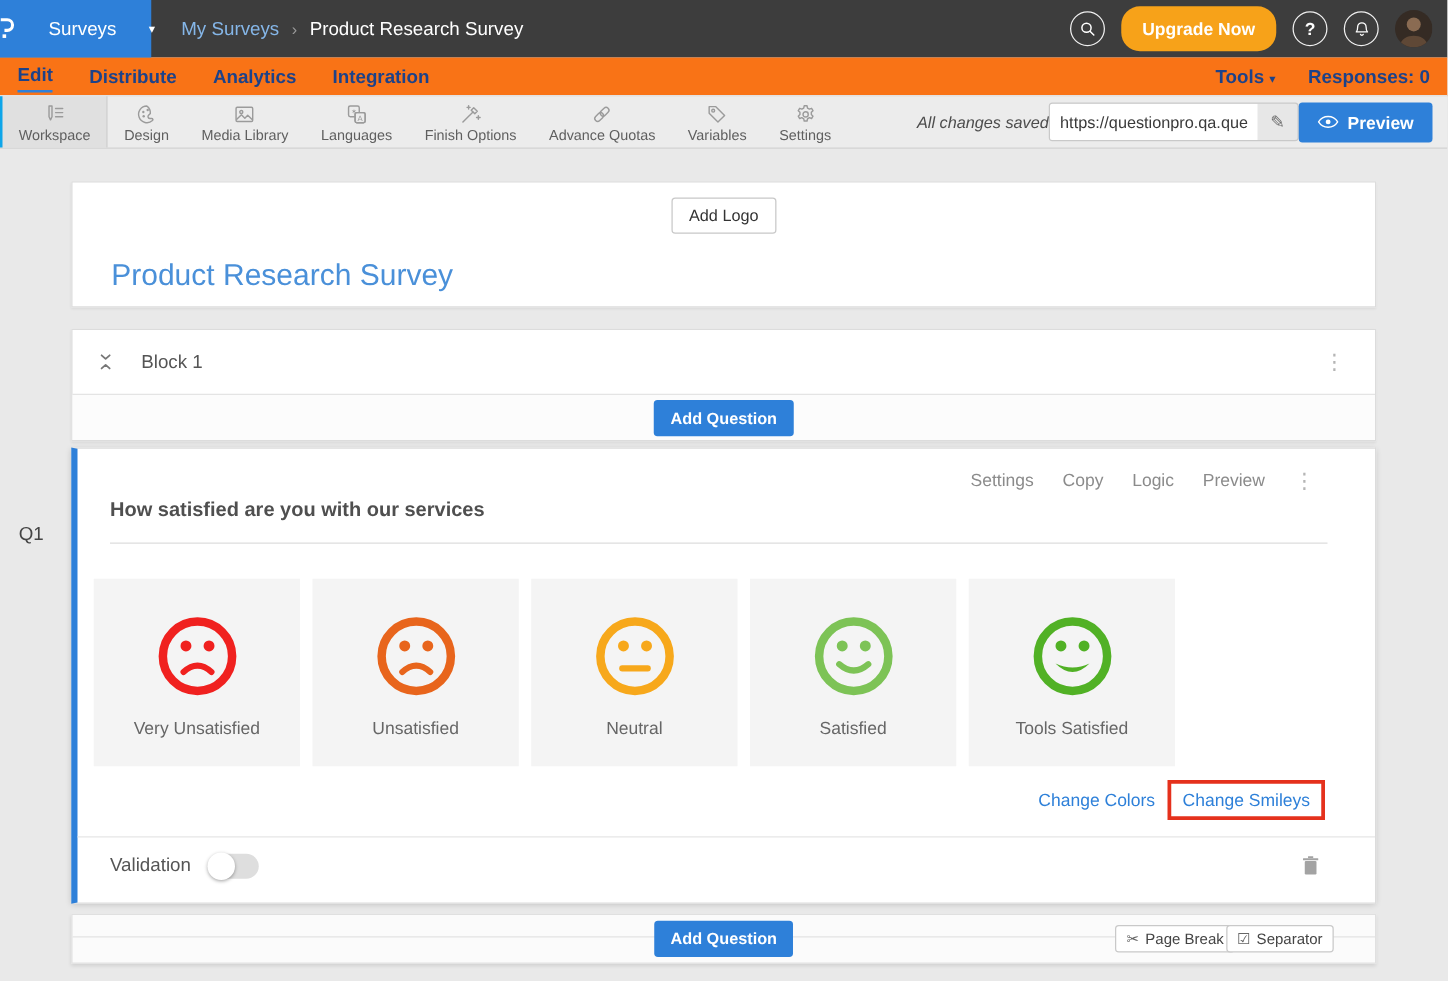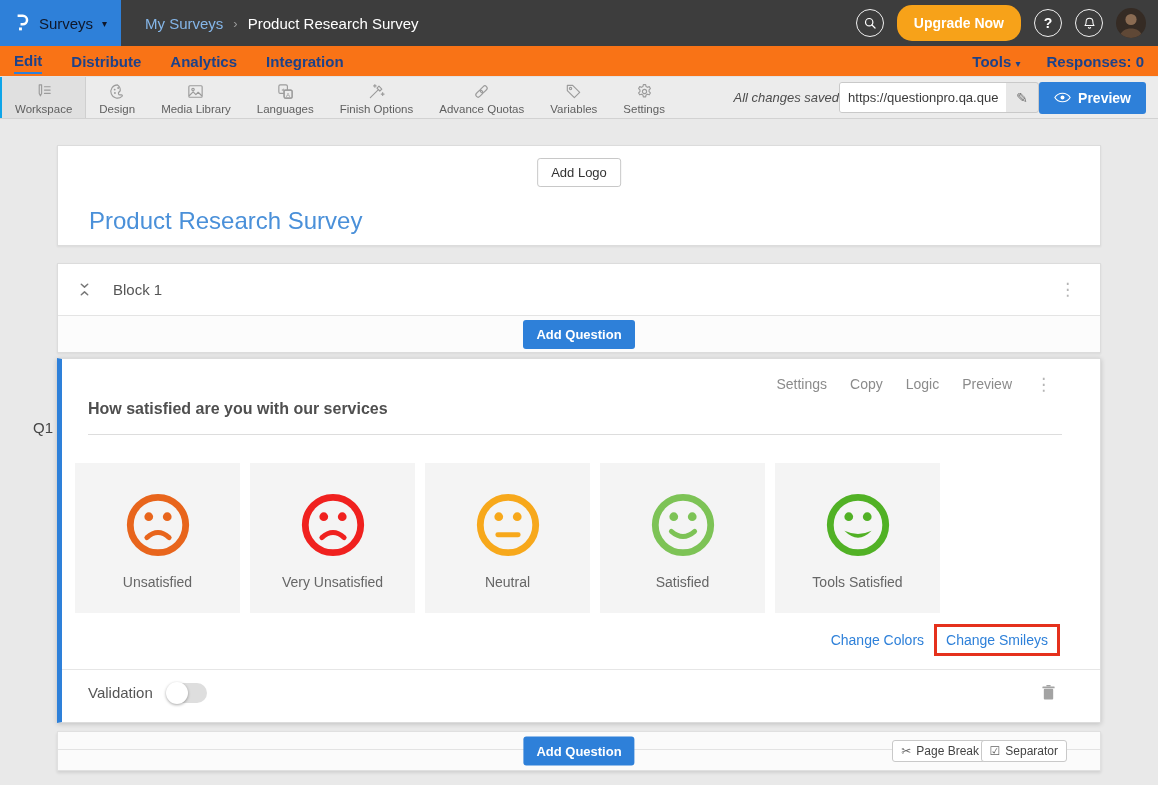--- a/index.html
+++ b/index.html
@@ -1,21 +1,21 @@
 <!DOCTYPE html>
 <html style="--brand-blue: #2e80d9; --navy: #1d4289; --orange: #f7a219; --annotation-red: #e5311c; --title-blue: #4a90d9; --topbar-bg: #3d3d3d; --page-bg: #e9e9e9;"><head>
 <meta charset="utf-8">
 <style>
   * { margin:0; padding:0; box-sizing:border-box; }
   html,body { width:1158px; height:785px; overflow:hidden; }
   body { font-family:"Liberation Sans","DejaVu Sans",sans-serif; background:var(--page-bg,#e9e9e9); }
 
   
   .topbar { height:46px; background:var(--topbar-bg,#3d3d3d); display:flex; align-items:center; }
-  .brand { width:121px; height:46px; background:var(--brand-blue,#2e80d9); display:flex; align-items:center; justify-content:center; gap:9px; color:#0f172a; cursor:pointer; }
+  .brand { width:121px; height:46px; background:var(--brand-blue,#2e80d9); display:flex; align-items:center; justify-content:center; gap:26px; color:#ffffff; cursor:pointer; }
   .brand .brand-label { font-size:15px; }
   .brand .caret { font-size:10px; }
   .crumbs { display:flex; align-items:center; gap:10px; margin-left:24px; font-size:15px; }
   .crumb-parent { color:#85b6e8; cursor:pointer; }
   .crumb-sep { color:#9a9a9a; font-size:13px; }
   .crumb-current { color:#fff; }
   .top-actions { margin-left:auto; display:flex; align-items:center; gap:13px; padding-right:12px; }
   .circle-btn { width:28px; height:28px; border:1.5px solid rgba(255,255,255,.92); border-radius:50%; display:flex; align-items:center; justify-content:center; color:#fff; font-size:14px; font-weight:bold; cursor:pointer; }
   .upgrade-btn { background:var(--orange,#f7a219); color:#fff; font-weight:bold; font-size:14px; border:none; border-radius:15px; padding:10px 17px; cursor:pointer; }
   .avatar { width:30px; height:30px; border-radius:50%; overflow:hidden; cursor:pointer; }
@@ -41,21 +41,21 @@
   .tb-label { font-size:11.5px; color:#5f5f5f; margin-top:1px; white-space:nowrap; }
   .tb-right { margin-left:auto; display:flex; align-items:center; padding-right:12px; }
   .save-status { font-style:italic; font-size:13px; color:#4d4d4d; }
   .url-box { display:flex; align-items:center; background:#e7e7e7; border:1px solid #c9c9c9; border-radius:3px; height:31px; overflow:hidden; }
   .url-input { width:166px; height:29px; border:none; outline:none; background:#fff; font-size:13px; color:#3a3a3a; padding:0 8px; font-family:inherit; }
   .pencil-icon { width:32px; text-align:center; color:#6f6f6f; font-size:14px; cursor:pointer; }
   .preview-btn { background:var(--brand-blue,#2e80d9); border:none; border-radius:3px; color:#fff; font-weight:bold; font-size:14px; height:32px; padding:0 15px; display:flex; align-items:center; gap:7px; cursor:pointer; }
 
   
   .main { position:relative; padding:26px 57px 0; }
-  .qid { position:absolute; left:33px; top:300px; font-size:15px; color:#454545; font-weight:500; }
+  .qid { position:absolute; left:15px; top:300px; font-size:15px; color:#454545; font-weight:500; }
 
   .card { background:#fff; border:1px solid #dcdcdc; box-shadow:0 1px 2px rgba(0,0,0,.07); }
   .title-card { height:101px; position:relative; }
   .add-logo-btn { position:absolute; top:12px; left:50%; transform:translateX(-50%); background:#fff; border:1px solid #c8c8c8; border-radius:3px; font-size:13px; color:#333; padding:6px 13px; cursor:pointer; font-family:inherit; }
   .survey-title { position:absolute; left:31px; top:61px; font-size:24px; font-weight:500; color:var(--title-blue,#4a90d9); }
 
   .block-wrap { margin-top:17px; }
   .block-head-card { }
   .block-header { height:52px; display:flex; align-items:center; border-bottom:1px solid #e4e4e4; padding:0 24px 0 21px; }
   .collapse-icon { cursor:pointer; display:flex; }
@@ -293,36 +293,36 @@
             <span class="q-action">Copy</span>
             <span class="q-action">Logic</span>
             <span class="q-action">Preview</span>
           </span>
         <span class="dots">⋮</span>
       </div>
       <div class="q-text">How satisfied are you with our services</div>
       <hr class="q-hr">
       <div class="smiley-row">
           <div class="smiley-cell">
+            <span class="sicon"><svg viewBox="0 0 72 72" width="70" height="70" style="stroke:#f0211f;fill:#f0211f">
+                <circle cx="36" cy="36" r="28.5" fill="none" stroke-width="7"></circle>
+                <circle cx="26.5" cy="27.5" r="4.5" stroke="none"></circle>
+                <circle cx="45.5" cy="27.5" r="4.5" stroke="none"></circle>
+                <path d="M24.5 49 Q36 38.5 47.5 49" fill="none" stroke-width="5" stroke-linecap="round"></path>
+              </svg></span>
+            <div class="smiley-label">Very Unsatisfied</div>
+          </div>
+          <div class="smiley-cell">
             <span class="sicon"><svg viewBox="0 0 72 72" width="70" height="70" style="stroke:#e8651c;fill:#e8651c">
                 <circle cx="36" cy="36" r="28.5" fill="none" stroke-width="7"></circle>
                 <circle cx="26.5" cy="27.5" r="4.5" stroke="none"></circle>
                 <circle cx="45.5" cy="27.5" r="4.5" stroke="none"></circle>
                 <path d="M24.5 49 Q36 38.5 47.5 49" fill="none" stroke-width="5" stroke-linecap="round"></path>
               </svg></span>
             <div class="smiley-label">Unsatisfied</div>
-          </div>
-          <div class="smiley-cell">
-            <span class="sicon"><svg viewBox="0 0 72 72" width="70" height="70" style="stroke:#f0211f;fill:#f0211f">
-                <circle cx="36" cy="36" r="28.5" fill="none" stroke-width="7"></circle>
-                <circle cx="26.5" cy="27.5" r="4.5" stroke="none"></circle>
-                <circle cx="45.5" cy="27.5" r="4.5" stroke="none"></circle>
-                <path d="M24.5 49 Q36 38.5 47.5 49" fill="none" stroke-width="5" stroke-linecap="round"></path>
-              </svg></span>
-            <div class="smiley-label">Very Unsatisfied</div>
           </div>
           <div class="smiley-cell">
             <span class="sicon"><svg viewBox="0 0 72 72" width="70" height="70" style="stroke:#f7a81b;fill:#f7a81b">
                 <circle cx="36" cy="36" r="28.5" fill="none" stroke-width="7"></circle>
                 <circle cx="26.5" cy="27.5" r="4.5" stroke="none"></circle>
                 <circle cx="45.5" cy="27.5" r="4.5" stroke="none"></circle>
                 <path d="M25.5 46 H46.5" fill="none" stroke-width="5" stroke-linecap="round"></path>
               </svg></span>
             <div class="smiley-label">Neutral</div>
           </div>

